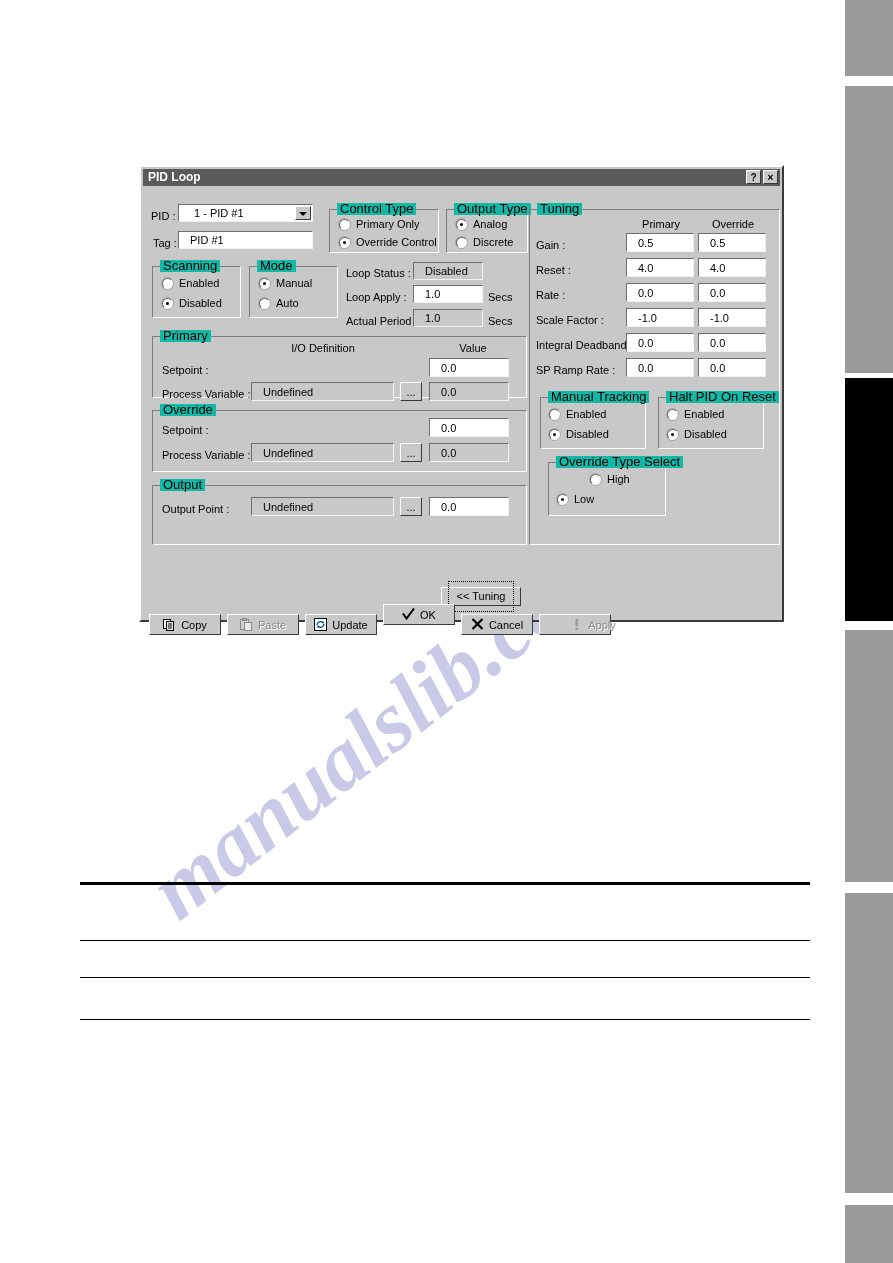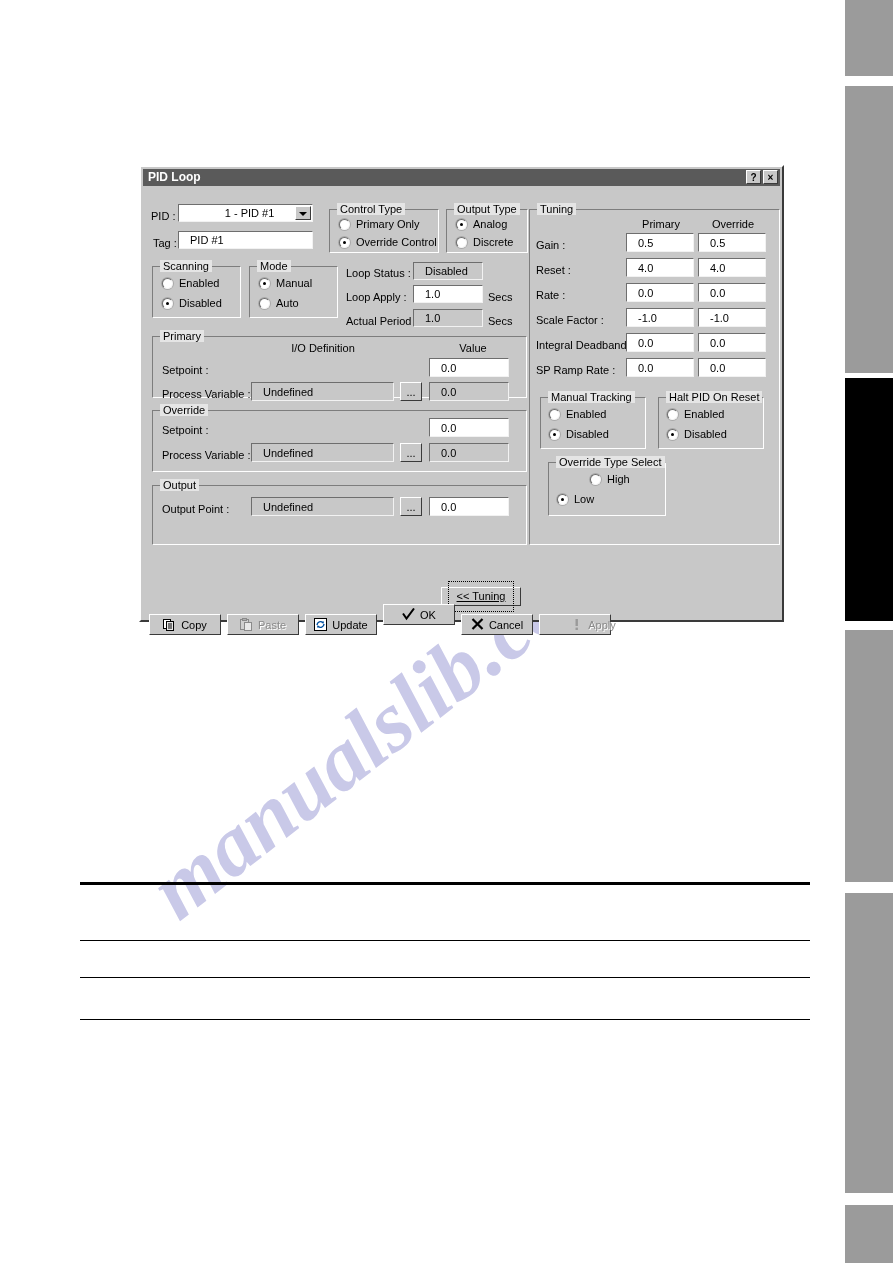--- a/index.html
+++ b/index.html
@@ -55,42 +55,42 @@
     font-size:11px;color:#000;line-height:15px;padding-left:11px;
     white-space:nowrap;overflow:hidden;
   }
   .field.ro{background:#c8c8c8;}
 
   .combo{
     position:absolute;background:#ffffff;box-sizing:border-box;
     border-top:1px solid #6e6e6e;border-left:1px solid #6e6e6e;
     border-right:1px solid #f2f2f2;border-bottom:1px solid #f2f2f2;
   }
-  .combo .txt{font-size:11px;line-height:16px;padding-left:8px;white-space:nowrap;text-align:center;}
+  .combo .txt{font-size:11px;line-height:16px;padding-left:15px;white-space:nowrap;}
   .combo .arrow{
     position:absolute;right:1px;top:1px;width:16px;height:14px;background:#c8c8c8;
     border-top:1px solid #ffffff;border-left:1px solid #ffffff;
     border-right:1px solid #3a3a3a;border-bottom:1px solid #3a3a3a;
     box-sizing:border-box;
   }
   .combo .arrow:after{
     content:"";position:absolute;left:3px;top:5px;
     border-left:4px solid transparent;border-right:4px solid transparent;
     border-top:4px solid #000;
   }
 
   
   .grp{
     position:absolute;box-sizing:border-box;
     border-top:1px solid #7d7d7d;border-left:1px solid #7d7d7d;
     border-right:1px solid #ffffff;border-bottom:1px solid #ffffff;
   }
   .grp > .cap{
-    position:absolute;left:7px;top:-7px;background:#e5e5e5;
-    padding:0 3px;font-size:11px;color:#000;line-height:12px;white-space:nowrap;
+    position:absolute;left:7px;top:-7px;background:#14b8a6;
+    padding:0 3px;font-size:13px;color:#000;line-height:12px;white-space:nowrap;
   }
 
   
   .radio{position:absolute;font-size:11px;color:#000;white-space:nowrap;line-height:13px;}
   .radio .dot{
     position:absolute;left:0;top:1px;width:11px;height:11px;border-radius:50%;
     background:#ffffff;box-sizing:border-box;
     border-top:1px solid #6e6e6e;border-left:1px solid #6e6e6e;
     border-right:1px solid #f4f4f4;border-bottom:1px solid #f4f4f4;
     box-shadow:0 0 0 1px #a9a9a9;
@@ -111,21 +111,21 @@
   }
   .btn.dis{color:#8a8a8a;text-shadow:1px 1px 0 #ffffff;}
   .btn .ico{display:inline-block;width:13px;height:13px;flex:0 0 13px;}
   .tuning-btn{
     position:absolute;background:#c8c8c8;box-sizing:border-box;
     border-top:1px solid #ffffff;border-left:1px solid #ffffff;
     border-right:1px solid #3a3a3a;border-bottom:1px solid #3a3a3a;
     font-size:11px;color:#000;display:flex;align-items:center;justify-content:center;
   }
   .tuning-btn .inner{
-    border:1px dotted #000;padding:8px 8px;line-height:13px;white-space:nowrap;text-decoration:underline;
+    border:1px dotted #000;padding:8px 8px;line-height:13px;white-space:nowrap;
   }
   .colhdr{position:absolute;font-size:11px;color:#000;text-align:center;}
 </style>
 </head>
 <body>
 
 <div class="page-tab" style="top:0;height:76px;width:48px;"></div>
 <div class="page-tab" style="top:86px;height:287px;width:48px;"></div>
 <div class="page-tab dark" style="top:378px;height:243px;width:48px;"></div>
 <div class="page-tab" style="top:630px;height:252px;width:48px;"></div>

